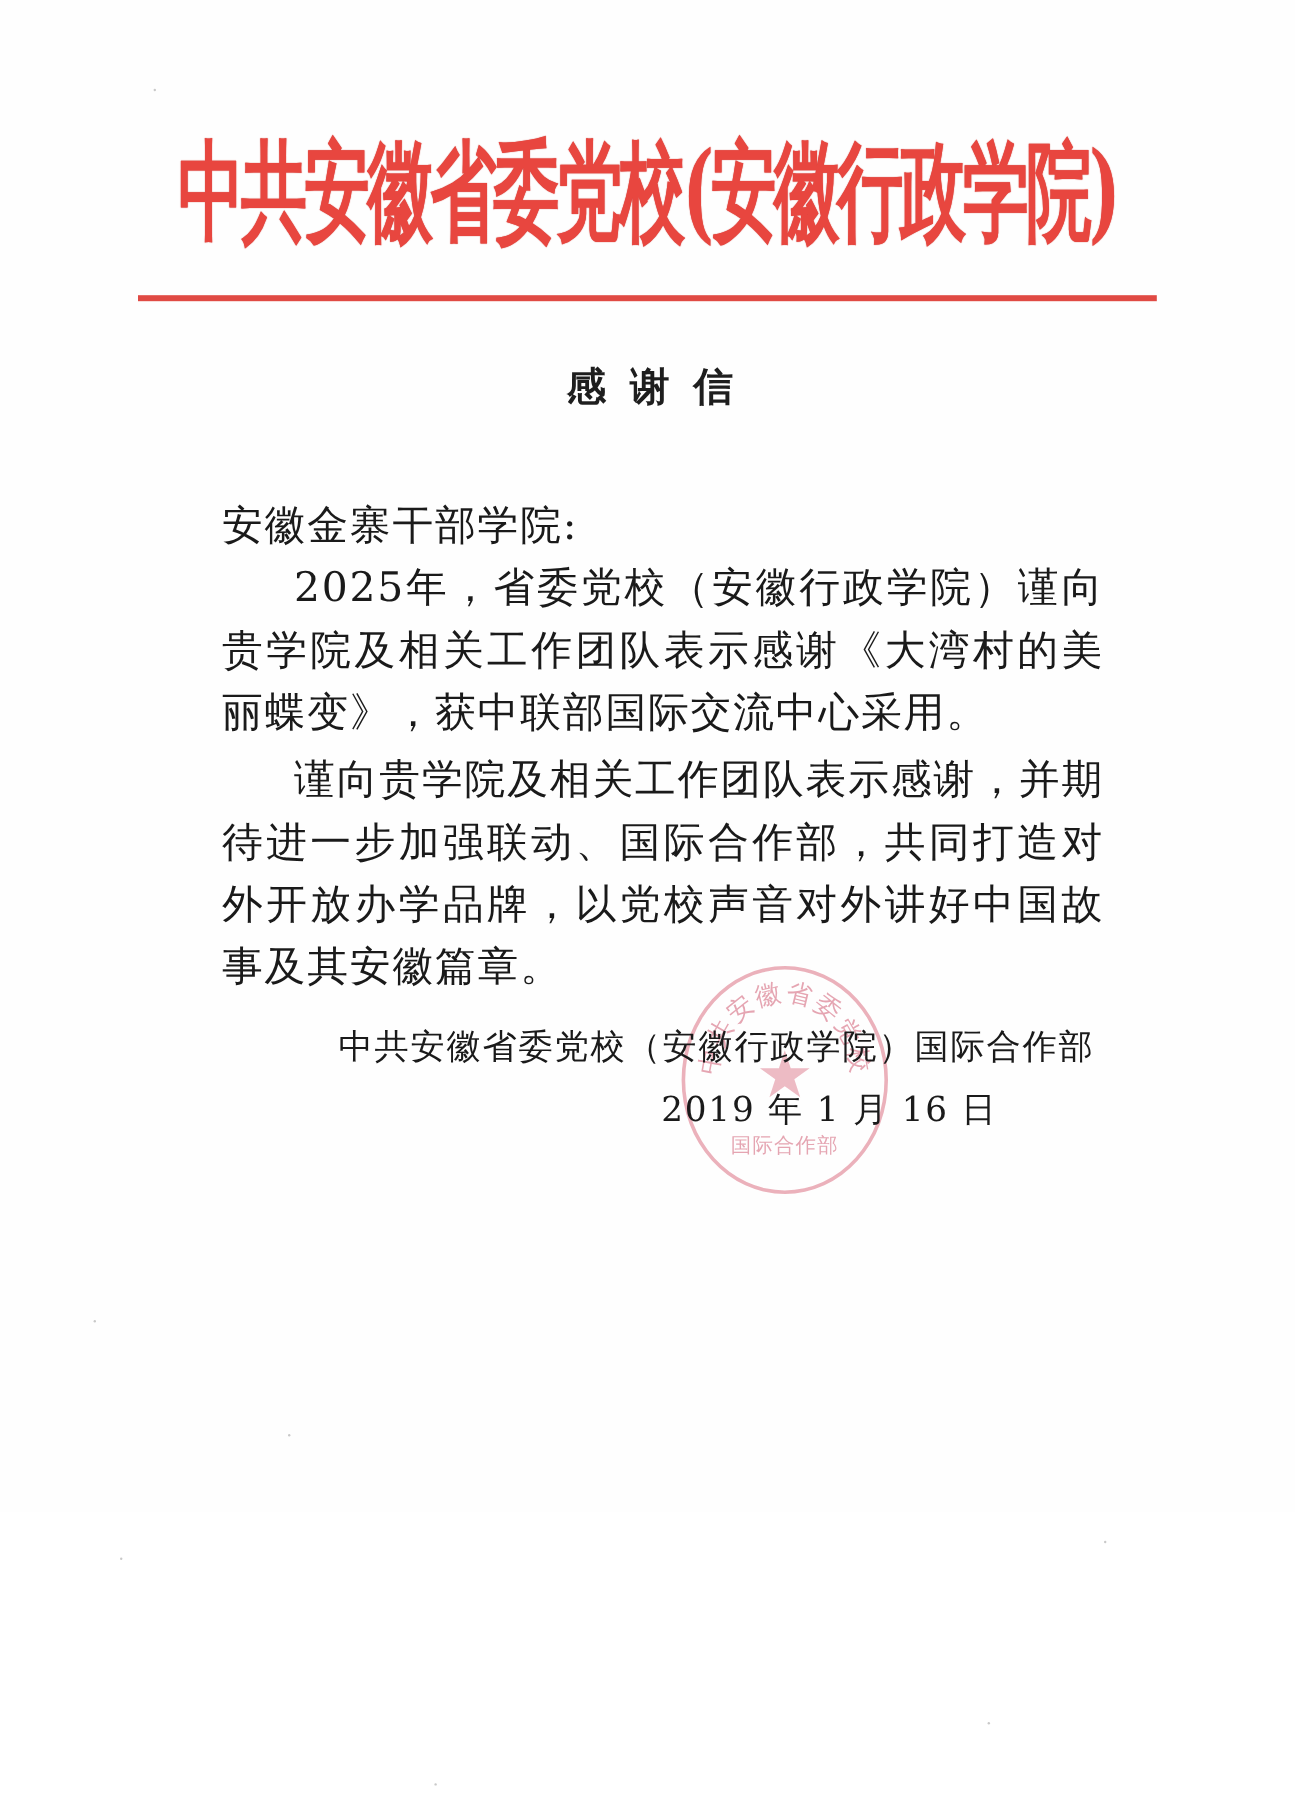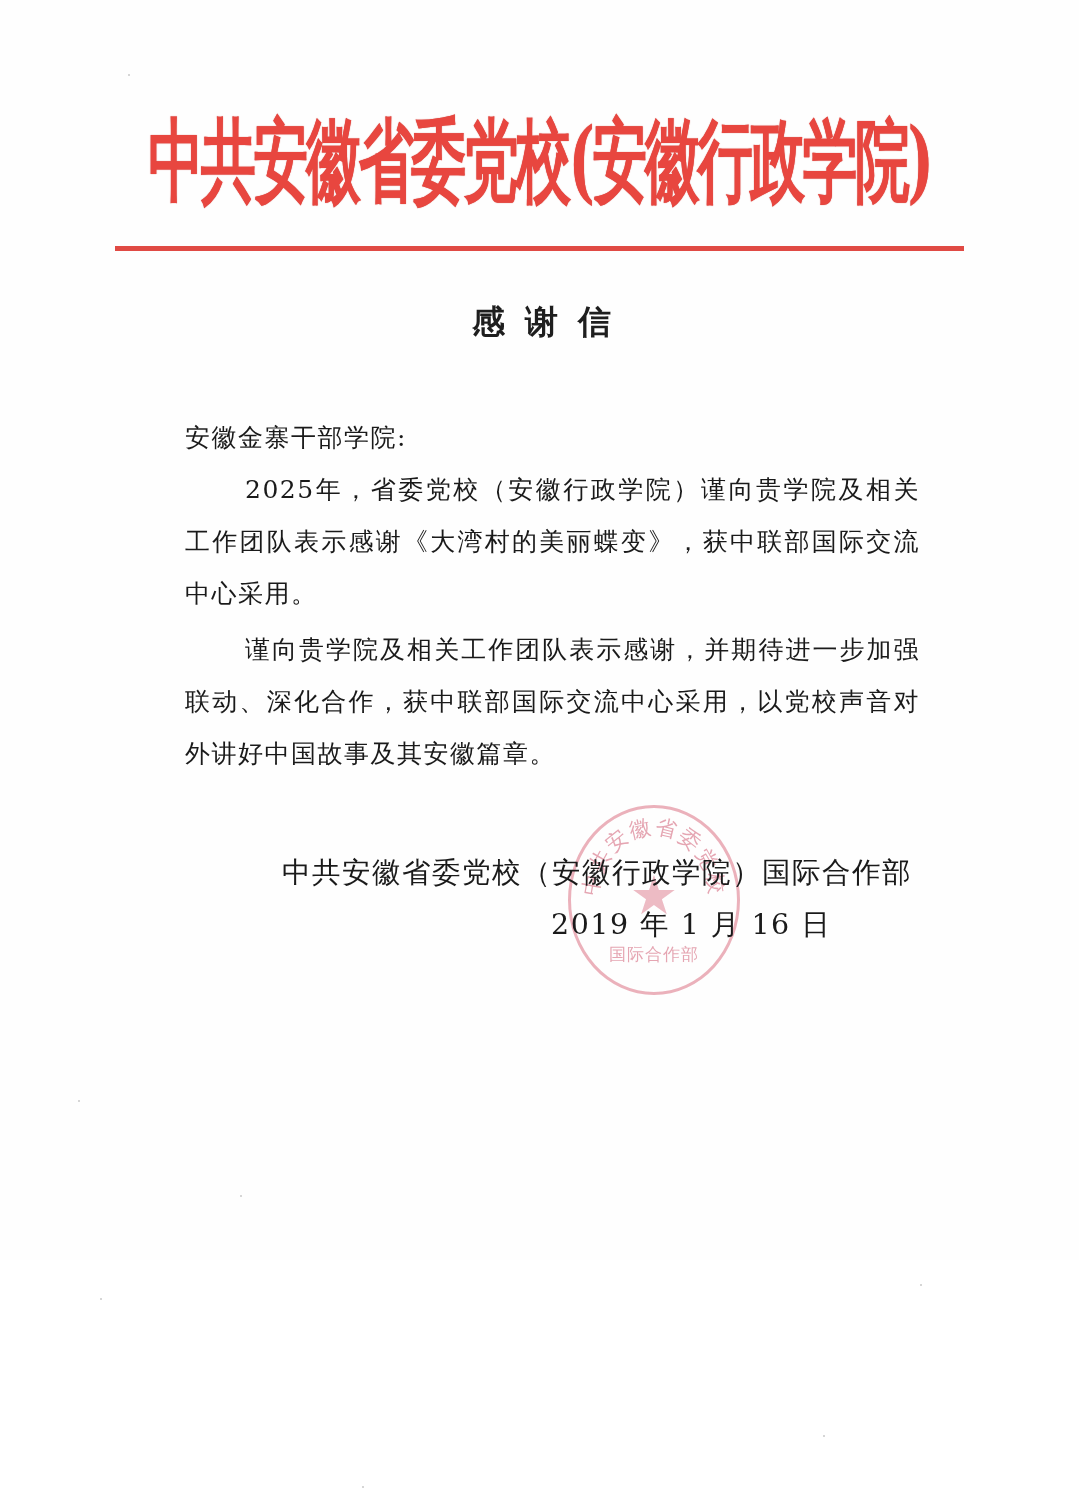--- a/index.html
+++ b/index.html
@@ -61,21 +61,21 @@
       font-weight: bold;
       font-size: 33px;
       letter-spacing: 20px;
       color: #1e1e1e;
     }
     .body-text {
       position: absolute;
       left: 185px;
       top: 412px;
       width: 735px;
-      font-size: 25px;
+      font-size: 34px;
       line-height: 52px;
       color: #1a1a1a;
       letter-spacing: 1.5px;
     }
     .salutation {
       margin: 0;
     }
     .para {
       margin: 0;
       text-indent: 60px;
@@ -164,21 +164,21 @@
     <span class="letterhead-text">中共安徽省委党校(安徽行政学院)</span>
   </div>
 
   <div class="red-rule"></div>
 
   <div class="doc-heading">感谢信</div>
 
   <div class="body-text">
     <p class="salutation">安徽金寨干部学院:</p>
     <p class="para">2025年，省委党校（安徽行政学院）谨向贵学院及相关工作团队表示感谢《大湾村的美丽蝶变》，获中联部国际交流中心采用。</p>
-    <p class="para">谨向贵学院及相关工作团队表示感谢，并期待进一步加强联动、深化合作，获中联部国际交流中心采用，以党校声音对外讲好中国故事及其安徽篇章。</p>
+    <p class="para">谨向贵学院及相关工作团队表示感谢，并期待进一步加强联动、国际合作部，共同打造对外开放办学品牌，以党校声音对外讲好中国故事及其安徽篇章。</p>
   </div>
 
   <div class="seal">
     <svg class="seal-arc" viewBox="0 0 172 190">
       <defs>
         <path id="sealArc" d="M 30 110 A 58 66 0 1 1 142 110"></path>
       </defs>
       <text font-size="22" fill="rgba(205,80,105,0.6)" font-family="DejaVu Serif, serif" letter-spacing="2">
         <textPath href="#sealArc" startOffset="50%" text-anchor="middle">中共安徽省委党校</textPath>
       </text>

